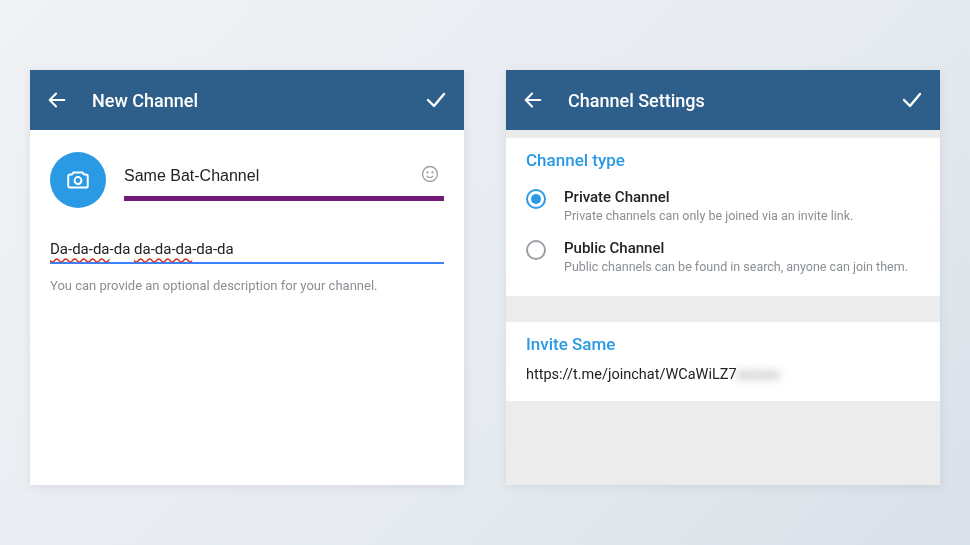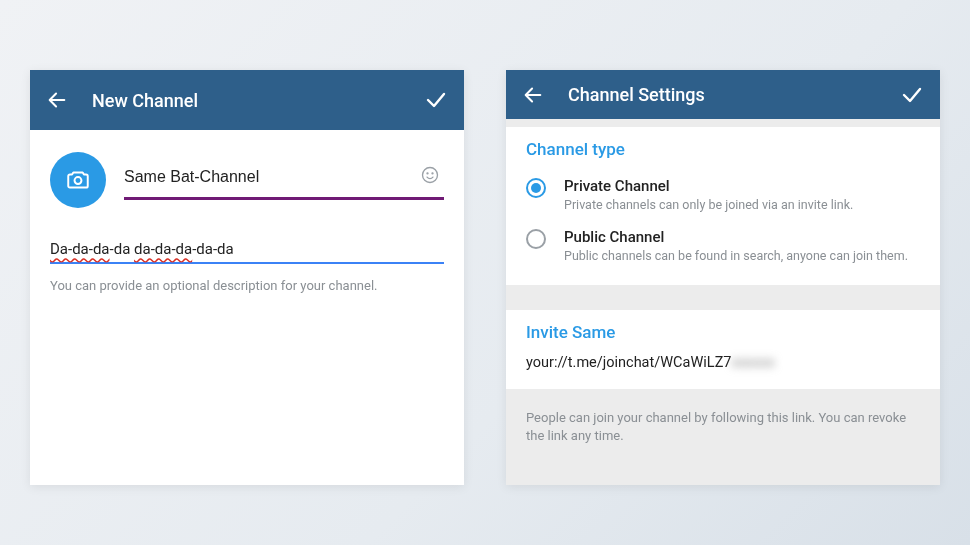--- a/index.html
+++ b/index.html
@@ -37,21 +37,21 @@
   .titlebar svg { stroke: #fff; }
 
   
   .nc-body { padding: 16px 20px 20px 20px; }
   .nc-row1 { display:flex; align-items:center; gap:18px; padding: 6px 0 14px 0; }
   .avatar {
     width:56px; height:56px; border-radius:50%;
     background:#2a9ae5; display:flex; align-items:center; justify-content:center;
     cursor:pointer;
   }
-  .name-wrap { flex:1; display:flex; border-bottom:3px solid #701a75; padding-bottom:4px; }
+  .name-wrap { flex:1; display:flex; border-bottom:5px solid #701a75; padding-bottom:4px; }
   .name-input {
     flex:1; border:none; outline:none; font-size:16px; color:#222;
     background:transparent;
   }
   .emoji-btn { color:#9aa0a6; cursor:pointer; padding:4px; }
 
   .desc-field {
     margin-top: 18px;
     border-bottom: 2px solid #3b82f6;
     padding-bottom: 4px;
@@ -165,18 +165,17 @@
         <div class="radio-sub">Public channels can be found in search, anyone can join them.</div>
       </div>
     </div>
   </div>
 
   <div class="gap-gray"></div>
 
   <div class="section" style="padding-bottom:10px;">
     <div class="section-title">Invite Same</div>
     <div class="invite-link">
-      <span>your://t.me/joinchat/WCaWiLZ7</span><span class="blur">xxxxxx</span>
+      <span>https://t.me/joinchat/WCaWiLZ7</span><span class="blur">xxxxxx</span>
     </div>
   </div>
 
-  <div class="footer-hint">People can join your channel by following this link. You can revoke the link any time.</div>
 </div>
 
 </body></html>

